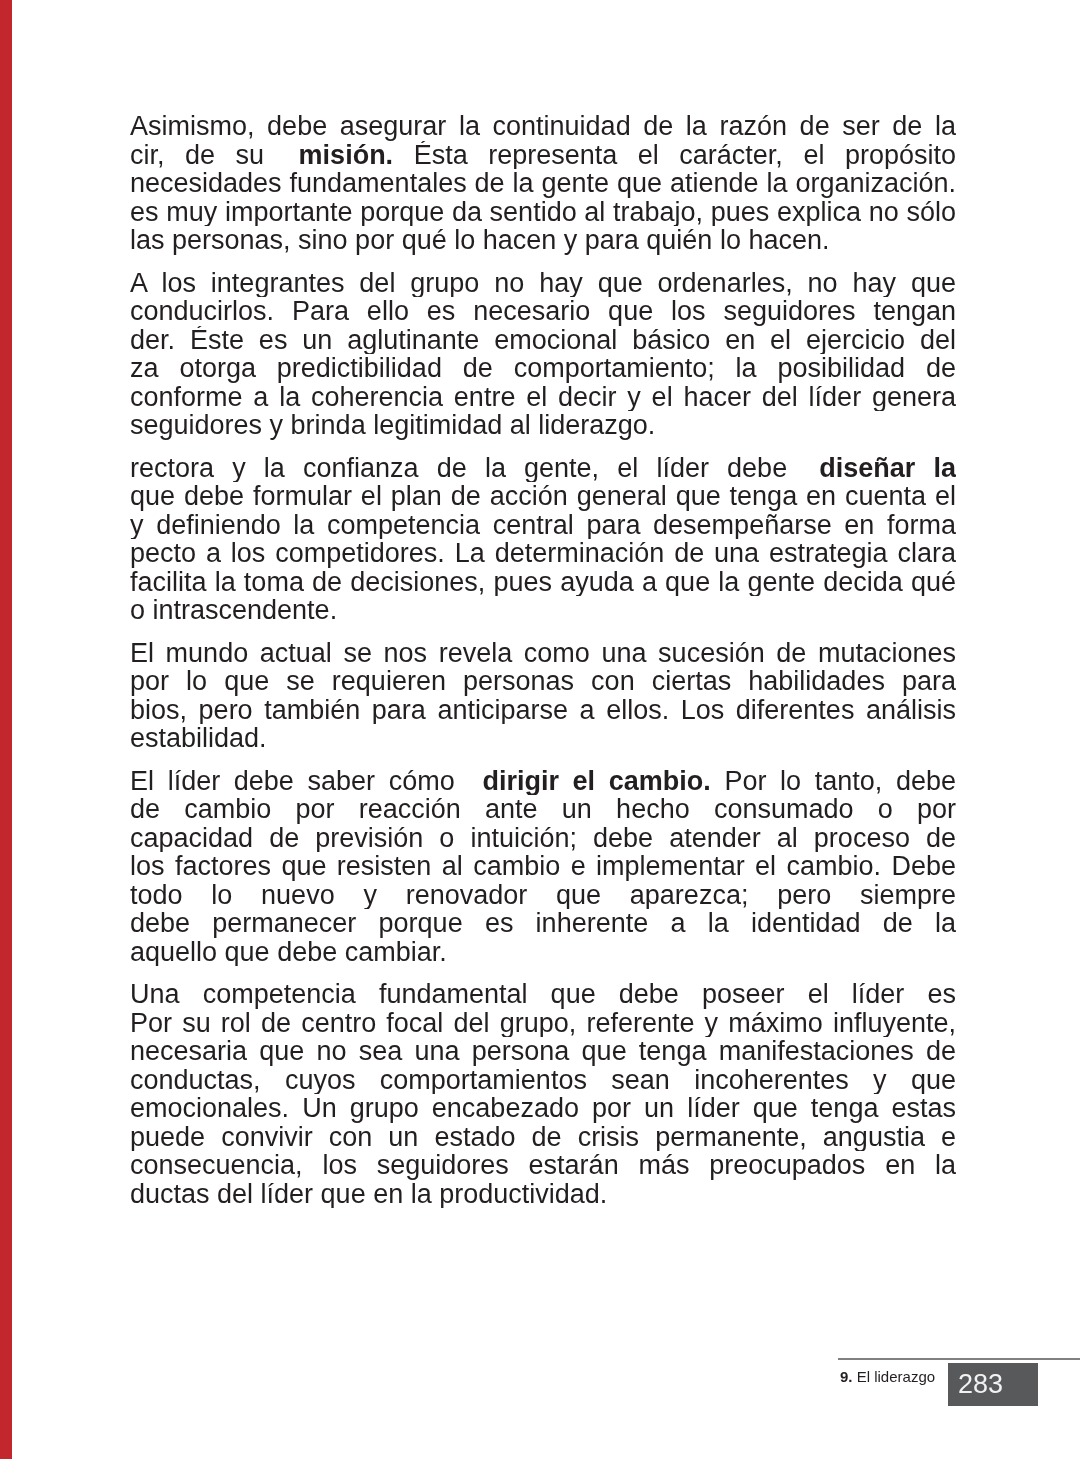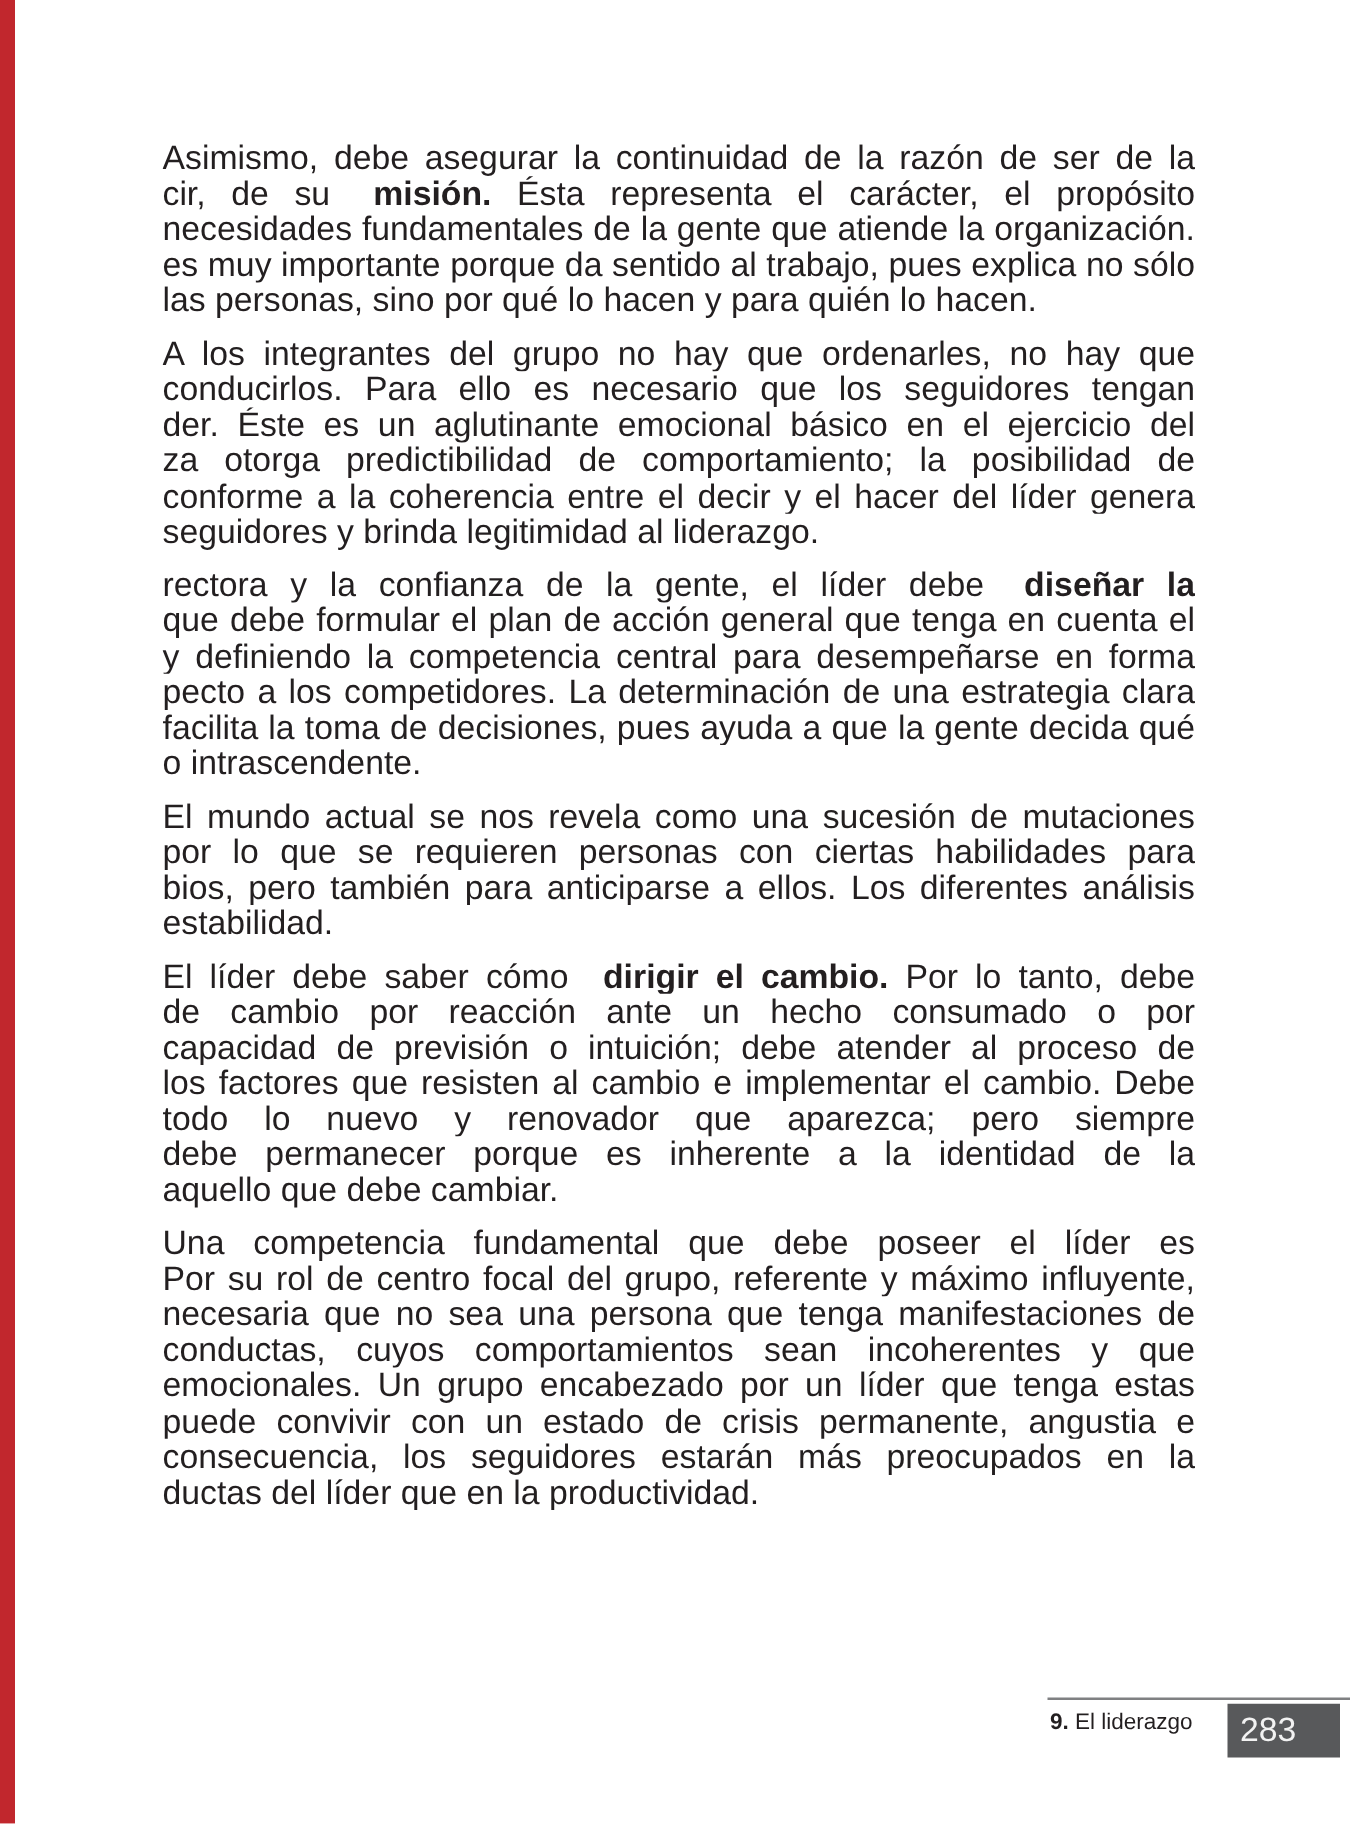--- a/index.html
+++ b/index.html
@@ -38,29 +38,29 @@
   .line b { font-weight: bold; margin-left: 14px; }
   .footer-rule {
     position: absolute;
     left: 838px; top: 1358px;
     width: 242px; height: 2px;
     background: var(--rule-color, #7f8082);
   }
   .footer-label {
     position: absolute;
     left: 840px; top: 1366px;
-    font-size: 18px;
+    font-size: 15px;
     line-height: 22px;
     color: var(--text-color, #231f20);
     white-space: pre;
   }
   .footer-label b { font-weight: bold; }
   .page-number-box {
     position: absolute;
-    left: 982px; top: 1363px;
+    left: 948px; top: 1363px;
     width: 90px; height: 43px;
     background: var(--box-color, #58595b);
     display: flex;
     align-items: center;
     justify-content: flex-start;
     padding-left: 10px;
     box-sizing: border-box;
   }
   .page-number {
     color: var(--pagenum-color, #f2f2f2);

